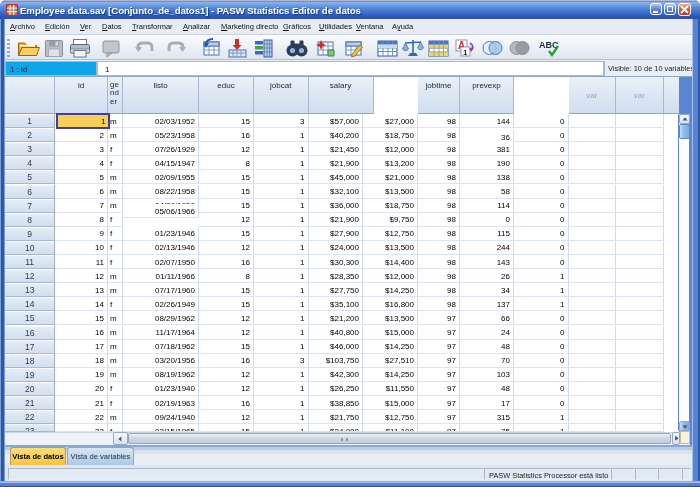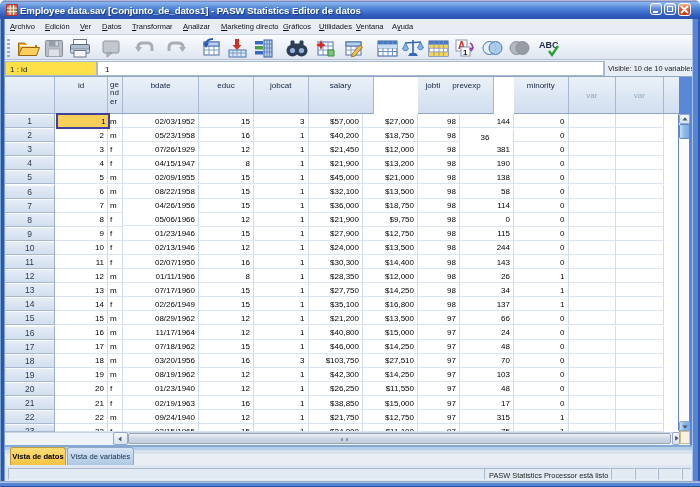--- a/index.html
+++ b/index.html
@@ -19,21 +19,21 @@
  font-size:7.5px;color:#111;}
 #menu span{position:absolute;top:3px;white-space:nowrap;}
 
 #toolbar{position:absolute;left:5px;top:34px;width:686.5px;height:26px;
  background:linear-gradient(#fafcfe,#eef2f8 45%,#dfe6f0);border-top:1px solid #c8d0de;border-bottom:1px solid #b6c0d2;}
 #grip{position:absolute;left:2px;top:4px;width:3px;height:18px;
  background:repeating-linear-gradient(#98a8c0 0 2px,transparent 2px 4px);}
 .ic{position:absolute;top:2px;width:24px;height:22px;}
 
 #cellref{position:absolute;left:5px;top:60px;width:686.5px;height:16.5px;background:#e8eef6;border-bottom:1px solid #8fa5c4;}
-#refbox{position:absolute;left:0;top:1px;width:92px;height:14.5px;background:#fde047;border:1px solid #aab9cf;
+#refbox{position:absolute;left:0;top:1px;width:92px;height:14.5px;background:#0ea5e9;border:1px solid #aab9cf;
  font-size:8px;color:#222;padding:2.5px 0 0 4px;}
 #editbox{position:absolute;left:92px;top:1px;width:507px;height:14.5px;background:#fff;border:1px solid #aab9cf;
  font-size:8px;color:#111;padding:2.5px 0 0 7px;}
 #visbox{position:absolute;left:599px;top:1px;width:87.5px;height:14.5px;border-left:1px solid #aab9cf;
  font-size:7.4px;color:#222;padding:3px 0 0 3px;white-space:nowrap;}
 
 .hcell{position:absolute;background:linear-gradient(#eaf0f7,#d0def0);border-right:1px solid #a8b8d0;
  border-bottom:1px solid #8fa5c4;font-size:8px;color:#15233f;text-align:center;padding-top:4px;}
 .rnum{position:absolute;background:linear-gradient(#e6edf7,#d2dfee);
  border-right:1px solid #9db0ca;border-bottom:1px solid #a8b8ce;box-shadow:inset 0 1px 0 rgba(255,255,255,.75);
@@ -230,27 +230,26 @@
 </div>
 <div id="cellref">
       <div id="refbox">1 : id</div>
       <div id="editbox">1</div>
       <div id="visbox">Visible: 10 de 10 variables</div>
     </div>
 <div class="abs" style="left:5px;top:76.5px;width:674px;height:355.5px;background:#fff;"></div>
 <div class="hcell" style="left:5.0px;top:76.5px;width:50.3px;height:37.5px;"></div>
 <div class="hcell" style="left:55.3px;top:76.5px;width:52.7px;height:37.5px;">id</div>
 <div class="hcell" style="left:108.0px;top:76.5px;width:15.3px;height:37.5px;line-height:8.5px;text-align:left;padding-left:2px;">ge<br>nd<br>er</div>
-<div class="hcell" style="left:123.3px;top:76.5px;width:75.7px;height:37.5px;">bdate</div>
+<div class="hcell" style="left:123.3px;top:76.5px;width:75.7px;height:37.5px;">listo</div>
 <div class="hcell" style="left:199.0px;top:76.5px;width:55.0px;height:37.5px;">educ</div>
 <div class="hcell" style="left:254.0px;top:76.5px;width:54.5px;height:37.5px;">jobcat</div>
 <div class="hcell" style="left:308.5px;top:76.5px;width:65px;height:37.5px;">salary</div>
 <div class="hcell" style="left:418.0px;top:76.5px;width:42.0px;height:37.5px;">jobtime</div>
-<div class="hcell" style="left:440px;top:76.5px;width:54.0px;height:37.5px;">prevexp</div>
-<div class="hcell" style="left:514.0px;top:76.5px;width:54.5px;height:37.5px;">minority</div>
+<div class="hcell" style="left:460.0px;top:76.5px;width:54.0px;height:37.5px;">prevexp</div>
 <div class="hcell" style="left:568.5px;top:76.5px;width:47.5px;height:37.5px;color:#93a7c2;padding-top:14px;">var</div>
 <div class="hcell" style="left:616.0px;top:76.5px;width:47.5px;height:37.5px;color:#93a7c2;padding-top:14px;">var</div>
 <div class="hcell" style="left:663.5px;top:76.5px;width:15.5px;height:37.5px;border-right:none;"></div>
 <div class="rnum" style="left:5px;top:114.0px;width:50.3px;height:14.1px;">1</div>
 <div class="dcell l" style="left:108.0px;top:114.0px;width:15.3px;height:14.1px;">m</div>
 <div class="dcell r" style="left:123.3px;top:114.0px;width:75.7px;height:14.1px;">02/03/1952</div>
 <div class="dcell r" style="left:199.0px;top:114.0px;width:55.0px;height:14.1px;">15</div>
 <div class="dcell r" style="left:254.0px;top:114.0px;width:54.5px;height:14.1px;">3</div>
 <div class="dcell r" style="left:308.5px;top:114.0px;width:54.5px;height:14.1px;">$57,000</div>
 <div class="dcell r" style="left:363.0px;top:114.0px;width:55.0px;height:14.1px;">$27,000</div>
@@ -261,21 +260,21 @@
 <div class="dcell" style="left:616.0px;top:114.0px;width:47.5px;height:14.1px;"></div>
 <div class="rnum" style="left:5px;top:128.1px;width:50.3px;height:14.1px;">2</div>
 <div class="dcell r" style="left:55.3px;top:128.1px;width:52.7px;height:14.1px;">2</div>
 <div class="dcell l" style="left:108.0px;top:128.1px;width:15.3px;height:14.1px;">m</div>
 <div class="dcell r" style="left:123.3px;top:128.1px;width:75.7px;height:14.1px;">05/23/1958</div>
 <div class="dcell r" style="left:199.0px;top:128.1px;width:55.0px;height:14.1px;">16</div>
 <div class="dcell r" style="left:254.0px;top:128.1px;width:54.5px;height:14.1px;">1</div>
 <div class="dcell r" style="left:308.5px;top:128.1px;width:54.5px;height:14.1px;">$40,200</div>
 <div class="dcell r" style="left:363.0px;top:128.1px;width:55.0px;height:14.1px;">$18,750</div>
 <div class="dcell r" style="left:418.0px;top:128.1px;width:42.0px;height:14.1px;">98</div>
-<div class="dcell r" style="left:460.0px;top:130px;width:54.0px;height:14.1px;text-align:center;">36</div>
+<div class="dcell r" style="left:460.0px;top:130px;width:54.0px;height:14.1px;">36</div>
 <div class="dcell r" style="left:514.0px;top:128.1px;width:54.5px;height:14.1px;">0</div>
 <div class="dcell" style="left:568.5px;top:128.1px;width:47.5px;height:14.1px;"></div>
 <div class="dcell" style="left:616.0px;top:128.1px;width:47.5px;height:14.1px;"></div>
 <div class="rnum" style="left:5px;top:142.2px;width:50.3px;height:14.1px;">3</div>
 <div class="dcell r" style="left:55.3px;top:142.2px;width:52.7px;height:14.1px;">3</div>
 <div class="dcell l" style="left:108.0px;top:142.2px;width:15.3px;height:14.1px;">f</div>
 <div class="dcell r" style="left:123.3px;top:142.2px;width:75.7px;height:14.1px;">07/26/1929</div>
 <div class="dcell r" style="left:199.0px;top:142.2px;width:55.0px;height:14.1px;">12</div>
 <div class="dcell r" style="left:254.0px;top:142.2px;width:54.5px;height:14.1px;">1</div>
 <div class="dcell r" style="left:308.5px;top:142.2px;width:54.5px;height:14.1px;">$21,450</div>
@@ -333,21 +332,21 @@
 <div class="dcell r" style="left:308.5px;top:198.6px;width:54.5px;height:14.1px;">$36,000</div>
 <div class="dcell r" style="left:363.0px;top:198.6px;width:55.0px;height:14.1px;">$18,750</div>
 <div class="dcell r" style="left:418.0px;top:198.6px;width:42.0px;height:14.1px;">98</div>
 <div class="dcell r" style="left:460.0px;top:198.6px;width:54.0px;height:14.1px;">114</div>
 <div class="dcell r" style="left:514.0px;top:198.6px;width:54.5px;height:14.1px;">0</div>
 <div class="dcell" style="left:568.5px;top:198.6px;width:47.5px;height:14.1px;"></div>
 <div class="dcell" style="left:616.0px;top:198.6px;width:47.5px;height:14.1px;"></div>
 <div class="rnum" style="left:5px;top:212.7px;width:50.3px;height:14.1px;">8</div>
 <div class="dcell r" style="left:55.3px;top:212.7px;width:52.7px;height:14.1px;">8</div>
 <div class="dcell l" style="left:108.0px;top:212.7px;width:15.3px;height:14.1px;">f</div>
-<div class="dcell r" style="left:123.3px;top:212px;width:75.7px;height:14.1px;">05/06/1966</div>
+<div class="dcell r" style="left:123.3px;top:204px;width:75.7px;height:14.1px;">05/06/1966</div>
 <div class="dcell r" style="left:199.0px;top:212.7px;width:55.0px;height:14.1px;">12</div>
 <div class="dcell r" style="left:254.0px;top:212.7px;width:54.5px;height:14.1px;">1</div>
 <div class="dcell r" style="left:308.5px;top:212.7px;width:54.5px;height:14.1px;">$21,900</div>
 <div class="dcell r" style="left:363.0px;top:212.7px;width:55.0px;height:14.1px;">$9,750</div>
 <div class="dcell r" style="left:418.0px;top:212.7px;width:42.0px;height:14.1px;">98</div>
 <div class="dcell r" style="left:460.0px;top:212.7px;width:54.0px;height:14.1px;">0</div>
 <div class="dcell r" style="left:514.0px;top:212.7px;width:54.5px;height:14.1px;">0</div>
 <div class="dcell" style="left:568.5px;top:212.7px;width:47.5px;height:14.1px;"></div>
 <div class="dcell" style="left:616.0px;top:212.7px;width:47.5px;height:14.1px;"></div>
 <div class="rnum" style="left:5px;top:226.8px;width:50.3px;height:14.1px;">9</div>

